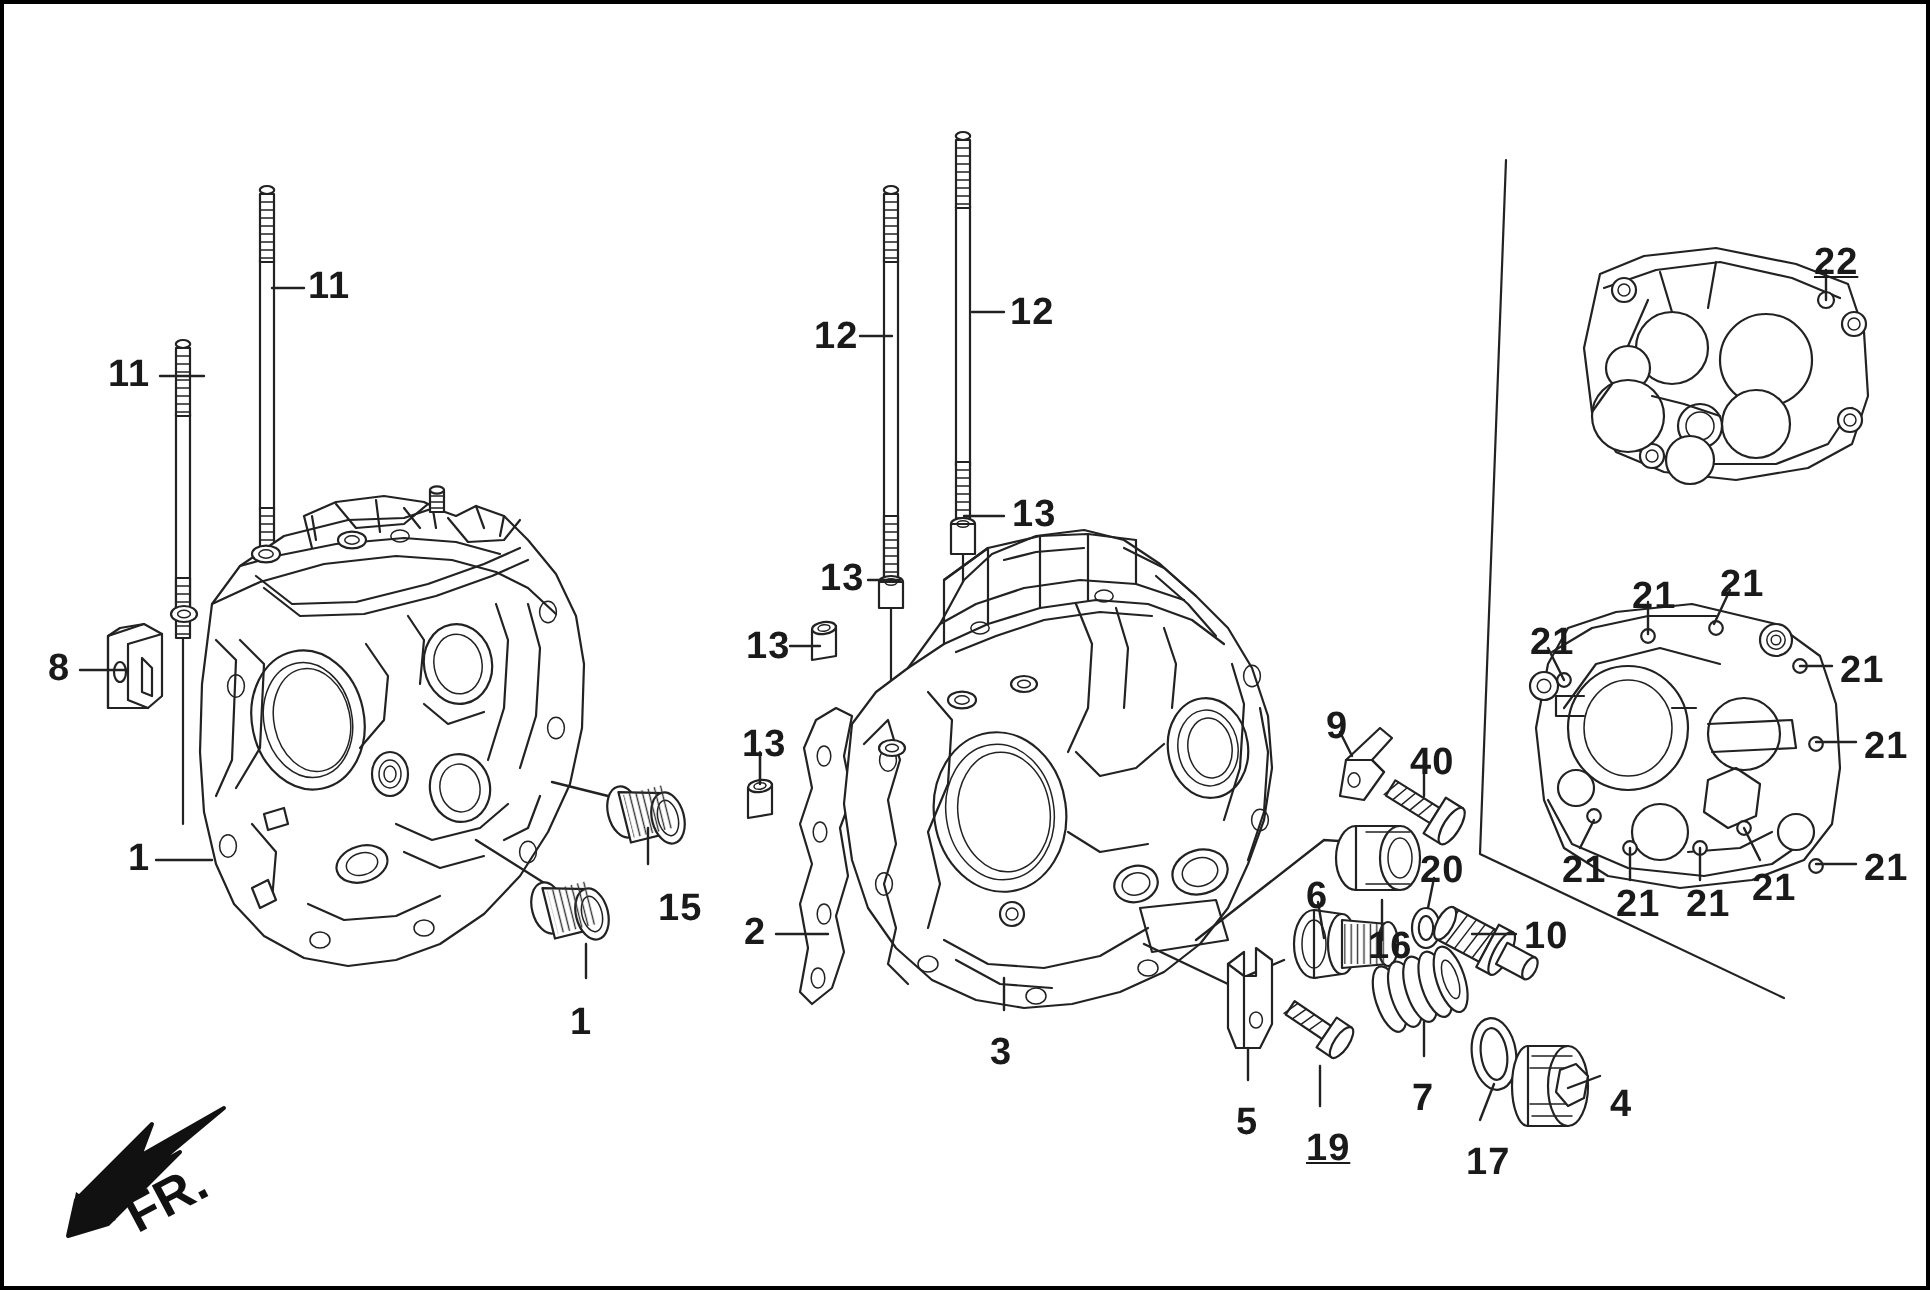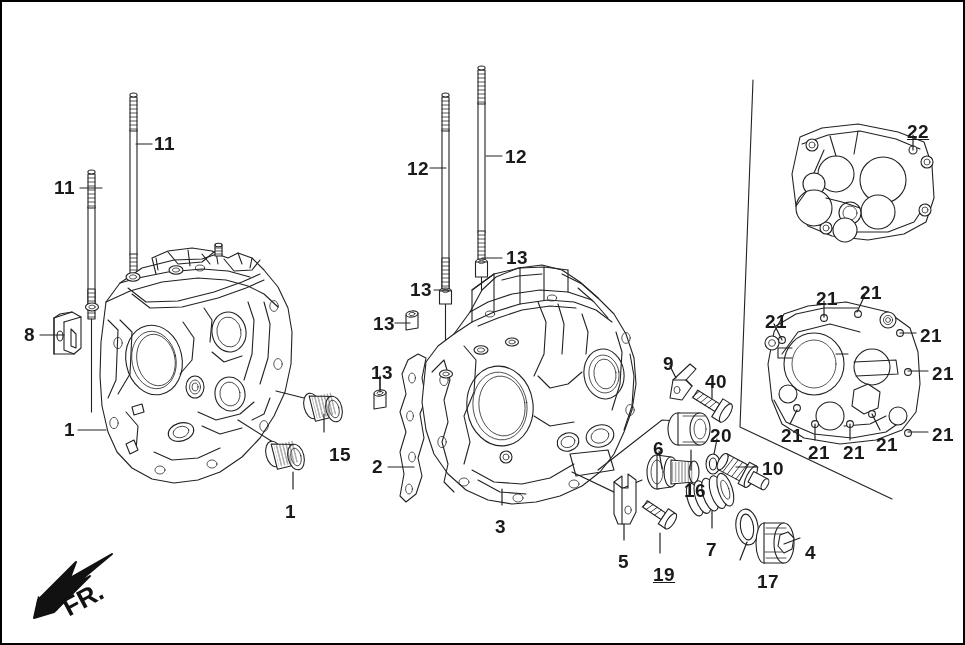--- a/index.html
+++ b/index.html
@@ -567,27 +567,27 @@
       <div class="lbl" style="left: 503px; top: 145px;">12</div>
       <div class="lbl" style="left: 504px; top: 246px;">13</div>
       <div class="lbl" style="left: 408px; top: 278px;">13</div>
       <div class="lbl" style="left: 371px; top: 312px;">13</div>
       <div class="lbl" style="left: 369px; top: 361px;">13</div>
       <div class="lbl" style="left: 370px; top: 455px;">2</div>
       <div class="lbl" style="left: 493px; top: 515px;">3</div>
       <div class="lbl" style="left: 661px; top: 352px;">9</div>
       <div class="lbl" style="left: 703px; top: 370px;">40</div>
       <div class="lbl" style="left: 651px; top: 437px;">6</div>
-      <div class="lbl" style="left: 682px; top: 479px;">16</div>
+      <div class="lbl" style="left: 682px; top: 462px;">16</div>
       <div class="lbl" style="left: 708px; top: 424px;">20</div>
       <div class="lbl" style="left: 760px; top: 457px; text-align: right;">10</div>
       <div class="lbl" style="left: 616px; top: 550px;">5</div>
       <div class="lbl" style="left: 651px; top: 563px; text-decoration: underline;">19</div>
       <div class="lbl" style="left: 704px; top: 538px;">7</div>
-      <div class="lbl" style="left: 731px; top: 570px; margin-left: 24px;">17</div>
+      <div class="lbl" style="left: 731px; top: 570px;">17</div>
       <div class="lbl" style="left: 803px; top: 541px;">4</div>
       <div class="lbl" style="left: 905px; top: 120px; text-decoration: underline;">22</div>
       <div class="lbl" style="left: 763px; top: 310px;">21</div>
       <div class="lbl" style="left: 814px; top: 287px;">21</div>
       <div class="lbl" style="left: 858px; top: 281px;">21</div>
       <div class="lbl" style="left: 918px; top: 324px;">21</div>
       <div class="lbl" style="left: 930px; top: 362px;">21</div>
       <div class="lbl" style="left: 930px; top: 423px;">21</div>
       <div class="lbl" style="left: 779px; top: 424px;">21</div>
       <div class="lbl" style="left: 806px; top: 441px;">21</div>

